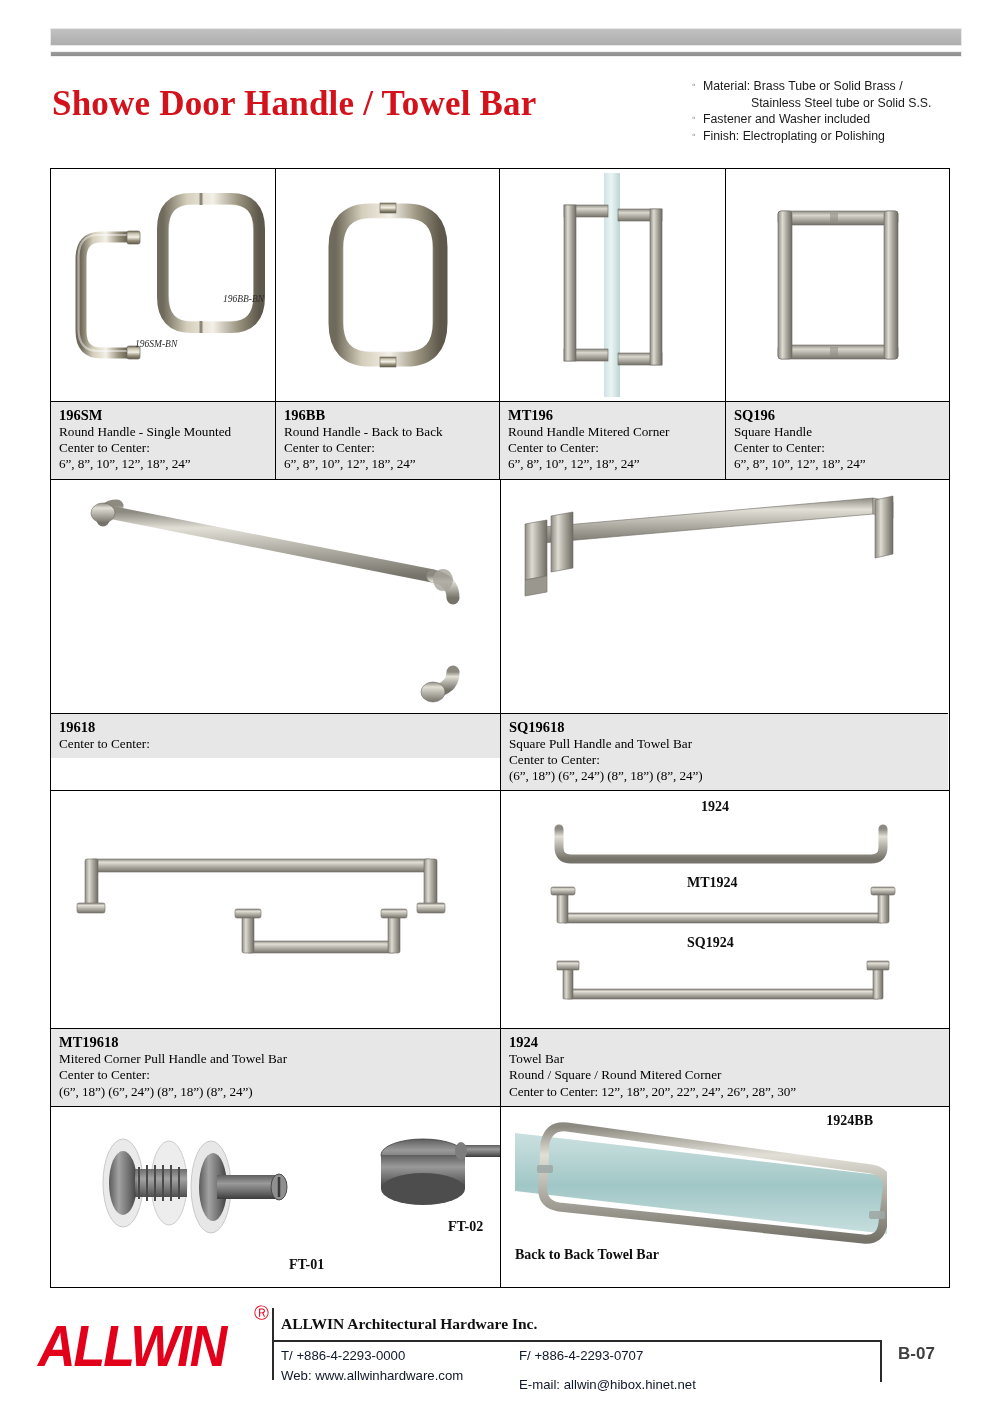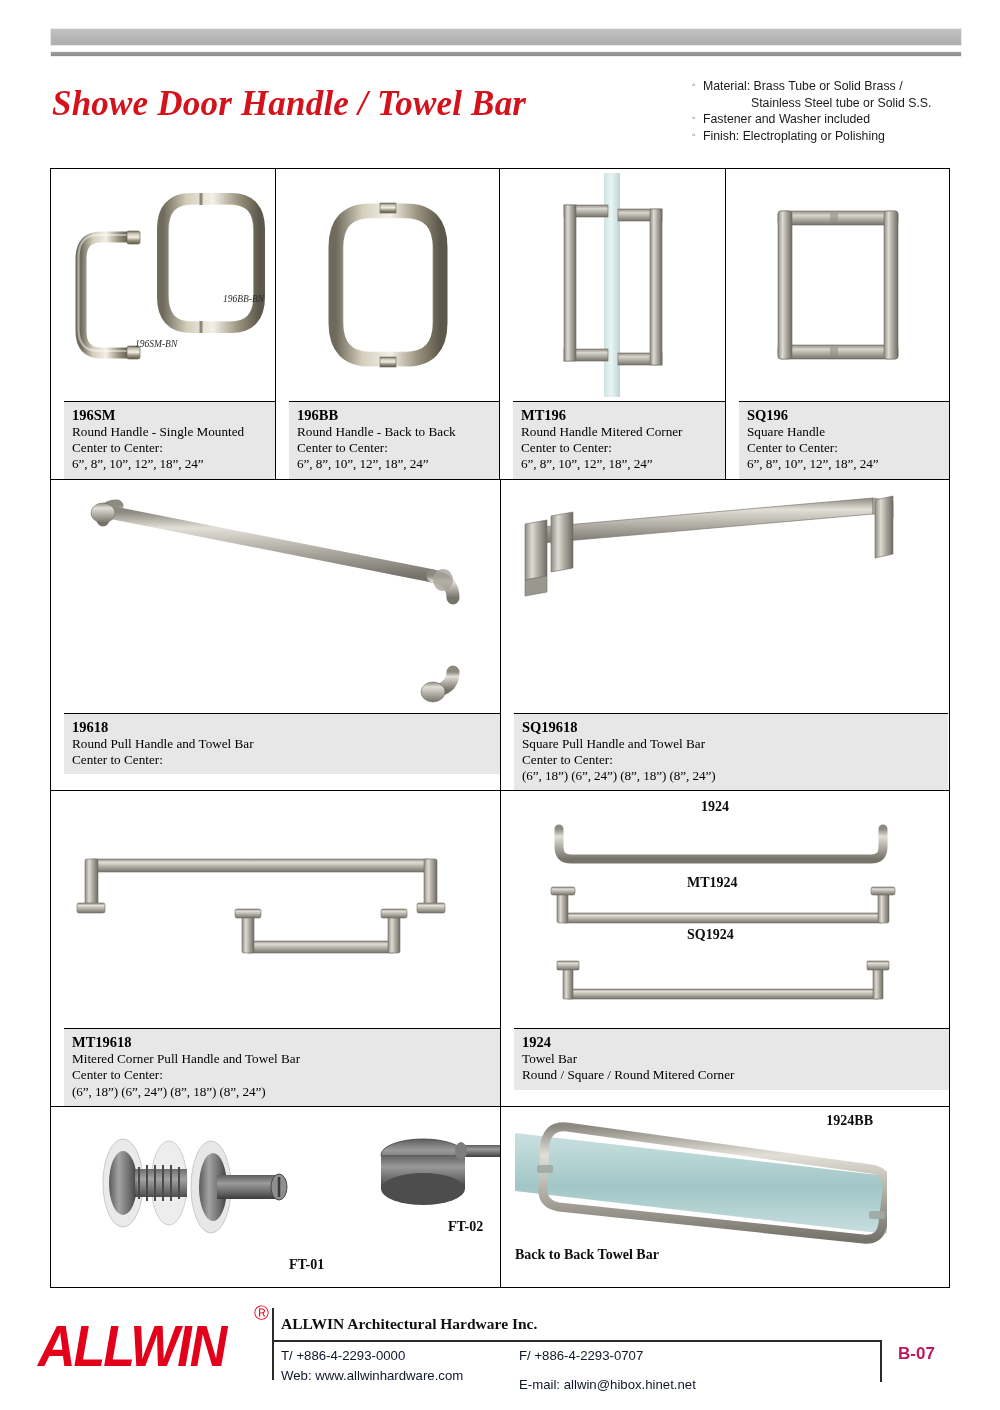--- a/index.html
+++ b/index.html
@@ -27,21 +27,21 @@
     background:linear-gradient(to bottom,#9d9d9d 0%,#8d8d8d 100%);
     border:1px solid #efefef;
     box-sizing:border-box;
   }
 
   
   .page-title{
     position:absolute;left:52px;top:84px;
     font-family:"Liberation Serif", serif;
     font-weight:bold;font-size:35px;letter-spacing:.2px;
-    color:#d4121c;white-space:nowrap;font-style:italic;
+    color:#d4121c;white-space:nowrap;
   }
   .spec-list{
     position:absolute;left:690px;top:78px;width:285px;
     font-family:"Liberation Sans", sans-serif;
     font-size:12.3px;line-height:16.5px;color:#1a1a1a;
   }
   .spec-item{position:relative;padding-left:13px;}
   .spec-bullet{position:absolute;left:2px;top:-1px;font-size:10px;color:#555;}
   .spec-cont{display:block;padding-left:48px;}
 
@@ -58,21 +58,20 @@
   .cell{box-sizing:border-box;position:relative;}
   .cell + .cell{border-left:1.5px solid #000;}
 
   .imgbox{position:relative;overflow:hidden;background:#fff;}
   .cap{
     background:#e7e7e7;
     border-top:1.5px solid #000;
     padding:5px 8px 6px 8px;
     font-size:13.2px;line-height:16.2px;
     font-family:"Liberation Serif", serif;
-    margin-left:13px;
   }
   .cap .code{font-weight:bold;font-size:14.5px;display:block;line-height:17px;}
   .cap .ln{display:block;white-space:nowrap;}
   .cap .sizes{letter-spacing:-0.1px;}
 
   
   .plabel{
     position:absolute;font-weight:bold;font-size:14px;
     font-family:"Liberation Serif", serif;color:#0d0d0d;
   }
@@ -99,21 +98,21 @@
   .co-name{
     position:absolute;left:281px;top:19px;
     font-family:"Liberation Serif", serif;font-weight:bold;font-size:15.5px;color:#111;
   }
   .contact{
     position:absolute;
     font-family:"Liberation Sans", sans-serif;font-size:13.2px;line-height:20px;color:#0f172a;
   }
   .pageno{
     position:absolute;left:898px;top:48px;
-    font-family:"Liberation Sans", sans-serif;font-weight:bold;font-size:17px;color:#be185d;
+    font-family:"Liberation Sans", sans-serif;font-weight:bold;font-size:17px;color:#404040;
   }
 
   
   svg{display:block;}
 </style>
 </head>
 <body>
 
 <div class="page">
 
@@ -283,21 +282,20 @@
               <path d="M402 118 L402 192"></path>
               <path d="M402 192 q0 14 -14 18"></path>
             </g>
             <ellipse cx="52" cy="33" rx="12" ry="10" fill="url(#tube)" stroke="#6f6c64" stroke-width=".6"></ellipse>
             <ellipse cx="382" cy="212" rx="12" ry="10" fill="url(#tube)" stroke="#6f6c64" stroke-width=".6"></ellipse>
             <ellipse cx="392" cy="100" rx="10" ry="11" fill="#a5a29a" opacity=".8"></ellipse>
           </svg>
         </div>
         <div class="cap">
           <span class="code">19618</span>
-          <span class="ln">Round Pull Handle and Towel Bar</span>
           <span class="ln">Center to Center:</span>
         </div>
       </div>
 
       <div class="cell" style="width:448px">
         <div class="imgbox" style="height:233px">
           <svg width="448" height="233" viewBox="0 0 448 233">
             <g stroke="#6f6c64" stroke-width=".6">
               <polygon points="30,48 372,18 372,34 30,64" fill="url(#tube)"></polygon>
               <polygon points="372,18 392,22 392,38 372,34" fill="#b8b5ac"></polygon>
@@ -363,26 +361,27 @@
             <g stroke="#6f6c64" stroke-width=".6">
               <rect x="66" y="198" width="312" height="10" rx="1" fill="url(#tube)"></rect>
               <rect x="62" y="176" width="10" height="32" rx="1" fill="url(#satinV)"></rect>
               <rect x="372" y="176" width="10" height="32" rx="1" fill="url(#satinV)"></rect>
               <rect x="56" y="170" width="22" height="9" rx="1" fill="url(#tube)"></rect>
               <rect x="366" y="170" width="22" height="9" rx="1" fill="url(#tube)"></rect>
             </g>
           </svg>
           <span class="plabel" style="left:200px;top:8px;">1924</span>
           <span class="plabel" style="left:186px;top:84px;">MT1924</span>
-          <span class="plabel" style="left:186px;top:136px;">SQ1924</span>
+          <span class="plabel" style="left:186px;top:144px;">SQ1924</span>
         </div>
         <div class="cap">
           <span class="code">1924</span>
           <span class="ln">Towel Bar</span>
           <span class="ln">Round / Square / Round Mitered Corner</span>
+          <span class="ln sizes">Center to Center: 12”, 18”, 20”, 22”, 24”, 26”, 28”, 30”</span>
         </div>
       </div>
     </div>
 
     <div class="row">
 
       <div class="cell" style="width:449px">
         <div class="imgbox" style="height:180px">
           <svg width="449" height="180" viewBox="0 0 449 180">
             <defs>

